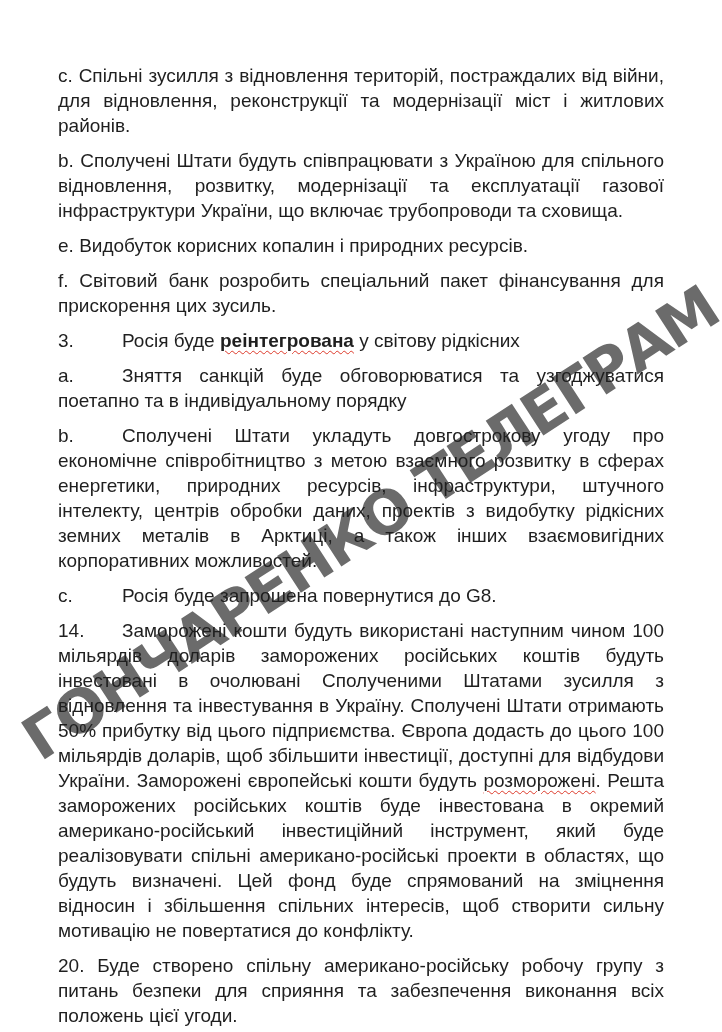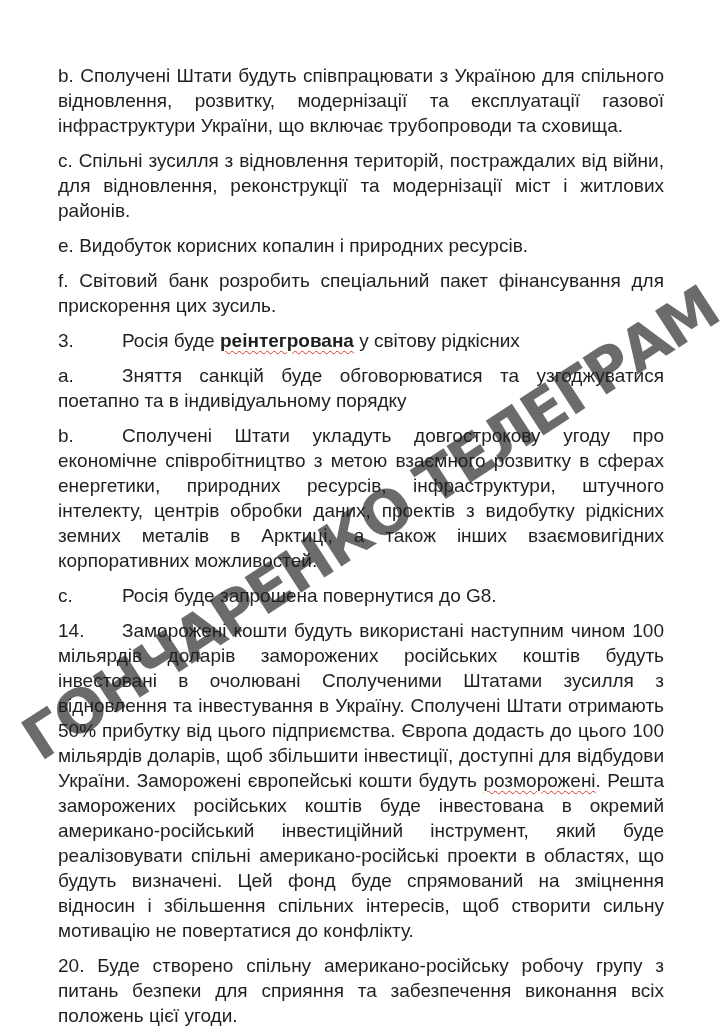--- a/index.html
+++ b/index.html
@@ -64,22 +64,22 @@
     text-decoration-thickness: 1px;
     text-underline-offset: 3px;
   }
 </style>
 </head>
 <body>
 
 <div class="page">
   <div class="watermark" style="color: rgb(87, 87, 87);">ГОНЧАРЕНКО ТЕЛЕГРАМ</div>
   <div class="doc-content" id="doc-content" style="color: rgb(31, 31, 31);">
+      <p class="para"><span class="marker">c.</span> <span>Спільні зусилля з відновлення територій, постраждалих від війни, для відновлення, реконструкції та модернізації міст і житлових районів.</span></p>
       <p class="para"><span class="marker">b.</span> <span>Сполучені Штати будуть співпрацювати з Україною для спільного відновлення, розвитку, модернізації та експлуатації газової інфраструктури України, що включає трубопроводи та сховища.</span></p>
-      <p class="para"><span class="marker">c.</span> <span>Спільні зусилля з відновлення територій, постраждалих від війни, для відновлення, реконструкції та модернізації міст і житлових районів.</span></p>
       <p class="para"><span class="marker">e.</span> <span>Видобуток корисних копалин і природних ресурсів.</span></p>
       <p class="para"><span class="marker">f.</span> <span>Світовий банк розробить спеціальний пакет фінансування для прискорення цих зусиль.</span></p>
       <p class="para"><span class="marker tab">3.</span><span>Росія буде </span><span class="misspelled" style="text-decoration-color: rgb(221, 59, 44); font-weight: bold;">реінтегрована</span><span> у світову рідкісних</span></p>
       <p class="para"><span class="marker tab">a.</span><span>Зняття санкцій буде обговорюватися та узгоджуватися поетапно та в індивідуальному порядку</span></p>
       <p class="para"><span class="marker tab">b.</span><span>Сполучені Штати укладуть довгострокову угоду про економічне співробітництво з метою взаємного розвитку в сферах енергетики, природних ресурсів, інфраструктури, штучного інтелекту, центрів обробки даних, проектів з видобутку рідкісних земних металів в Арктиці, а також інших взаємовигідних корпоративних можливостей.</span></p>
       <p class="para"><span class="marker tab">c.</span><span>Росія буде запрошена повернутися до G8.</span></p>
       <p class="para"><span class="marker tab">14.</span><span>Заморожені кошти будуть використані наступним чином 100 мільярдів доларів заморожених російських коштів будуть інвестовані в очолювані Сполученими Штатами зусилля з відновлення та інвестування в Україну. Сполучені Штати отримають 50% прибутку від цього підприємства. Європа додасть до цього 100 мільярдів доларів, щоб збільшити інвестиції, доступні для відбудови України. Заморожені європейські кошти будуть </span><span class="misspelled" style="text-decoration-color: rgb(221, 59, 44);">розморожені</span><span>. Решта заморожених російських коштів буде інвестована в окремий американо-російський інвестиційний інструмент, який буде реалізовувати спільні американо-російські проекти в областях, що будуть визначені. Цей фонд буде спрямований на зміцнення відносин і збільшення спільних інтересів, щоб створити сильну мотивацію не повертатися до конфлікту.</span></p>
       <p class="para"><span class="marker">20.</span> <span>Буде створено спільну американо-російську робочу групу з питань безпеки для сприяння та забезпечення виконання всіх положень цієї угоди.</span></p>
     </div>
 </div>

